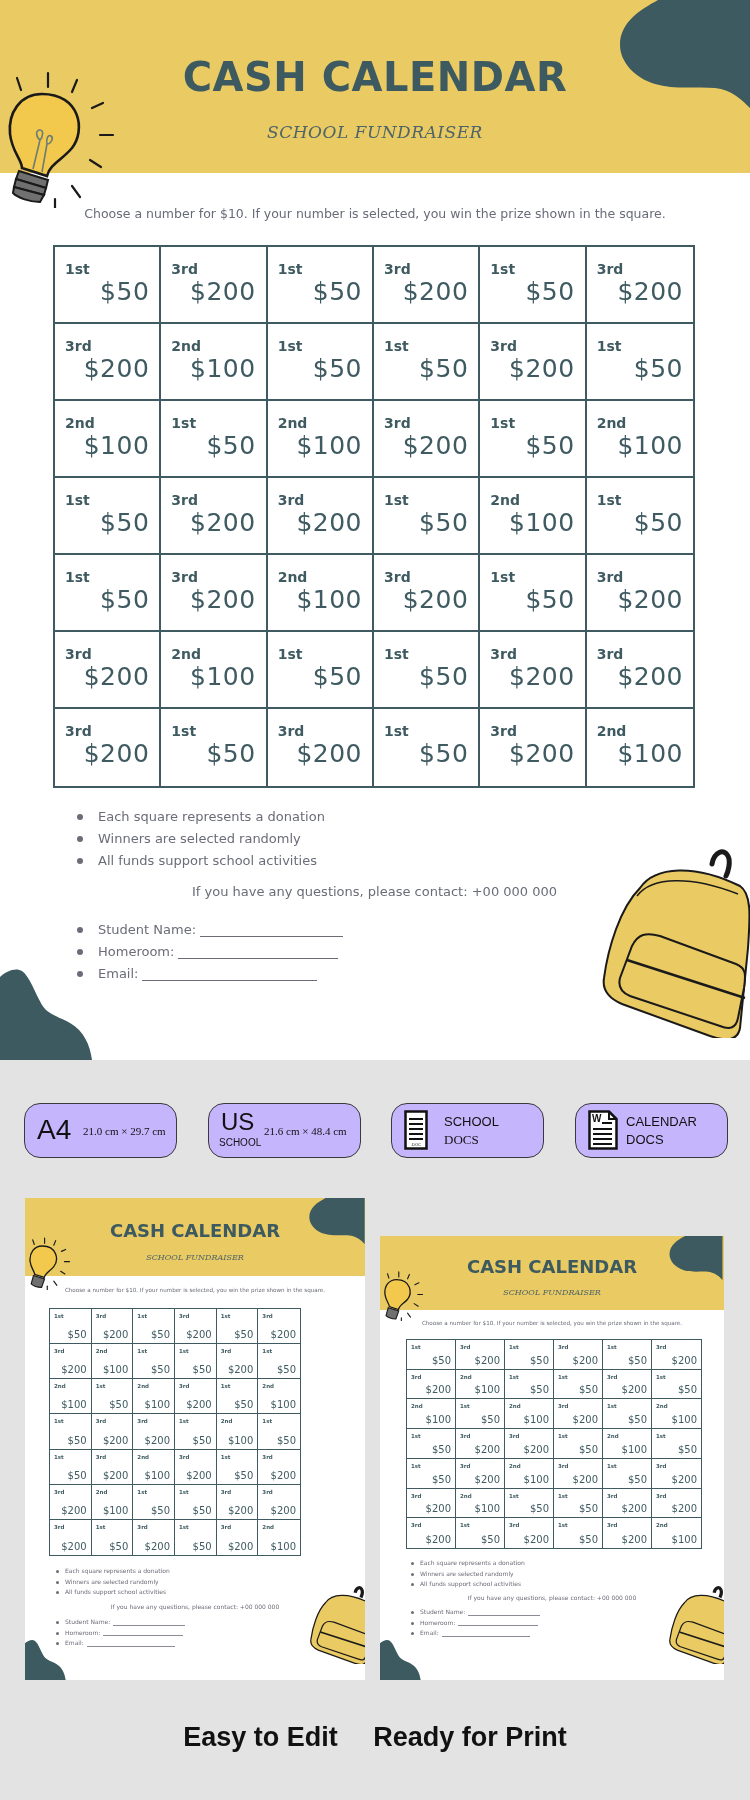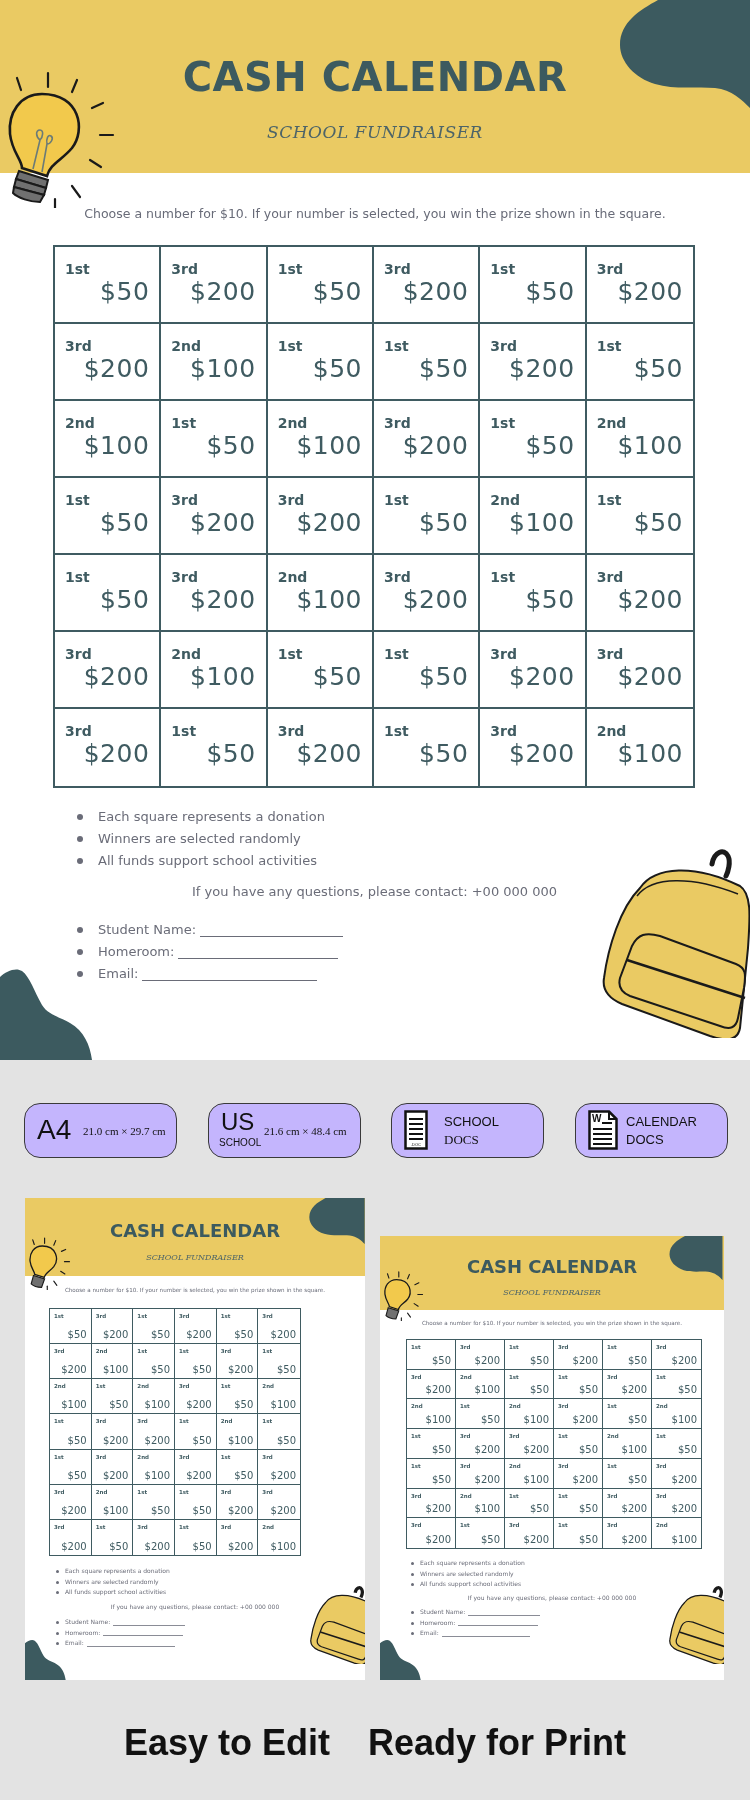--- a/index.html
+++ b/index.html
@@ -67,21 +67,21 @@
   .preview .p-cell:nth-last-child(-n+6) { border-bottom: none; }
   .preview .p-place { position: absolute; left: 4px; top: 4px; font-family: "DejaVu Sans", sans-serif; font-weight: bold; font-size: 5.5px; color: #3f5b61; }
   .preview .p-prize { position: absolute; right: 4px; bottom: 3px; font-family: "DejaVu Sans", sans-serif; font-size: 10px; color: #3f5b61; }
   .preview .p-list { position: absolute; list-style: none; }
   .preview .p-list li { position: relative; padding-left: 10px; font-family: "DejaVu Sans", sans-serif; font-size: 6px; color: #6a6c78; height: 10.5px; line-height: 10.5px; }
   .preview .p-list li::before { content: ""; position: absolute; left: 1px; top: 4px; width: 3px; height: 3px; border-radius: 50%; background: #6a6c78; }
   .preview .p-list li .line { display: inline-block; border-bottom: 1px solid #8a8c96; height: 6px; margin-left: 3px; vertical-align: bottom; margin-bottom: 2px; }
   .preview .p-contact { position: absolute; left: 0; width: 100%; text-align: center; font-family: "DejaVu Sans", sans-serif; font-size: 6px; color: #6a6c78; }
 
   .footer-text { position: absolute; top: 1722px; left: 0; width: 750px; text-align: center;
-    font-family: "Liberation Sans", sans-serif; font-weight: bold; font-size: 36px; color: #111; }
+    font-family: "Liberation Sans", sans-serif; font-weight: bold; font-size: 27px; color: #111; }
   .footer-text span { margin: 0 14px; }
 </style>
 </head>
 <body>
 
 <div class="doc">
   <div class="doc-header"></div>
 
   <svg class="blob-tr" viewBox="0 0 130 108">
     <path d="M130 0 L38 0 C20 10 0 22 0 45 C0 62 15 78 35 84 C55 90 78 86 95 88 C112 90 122 100 130 108 Z" fill="#3c5a5f"></path>

